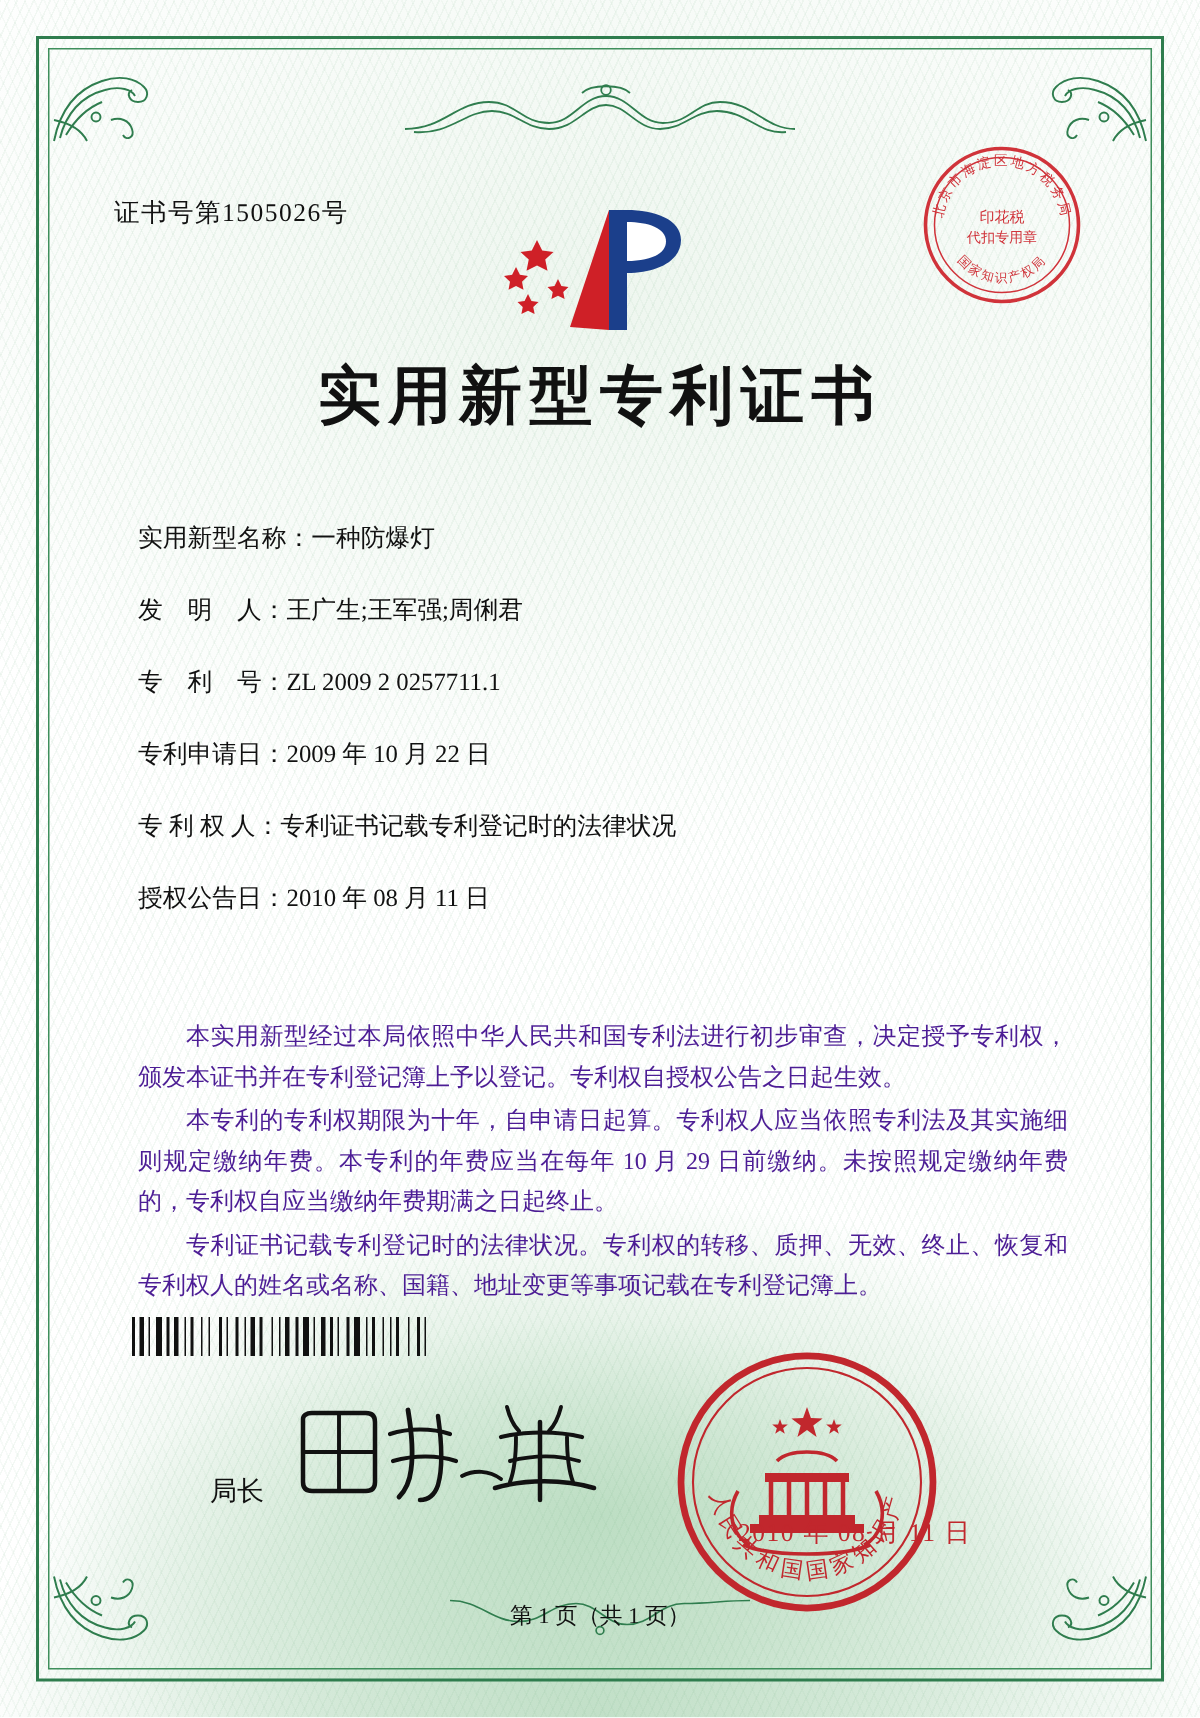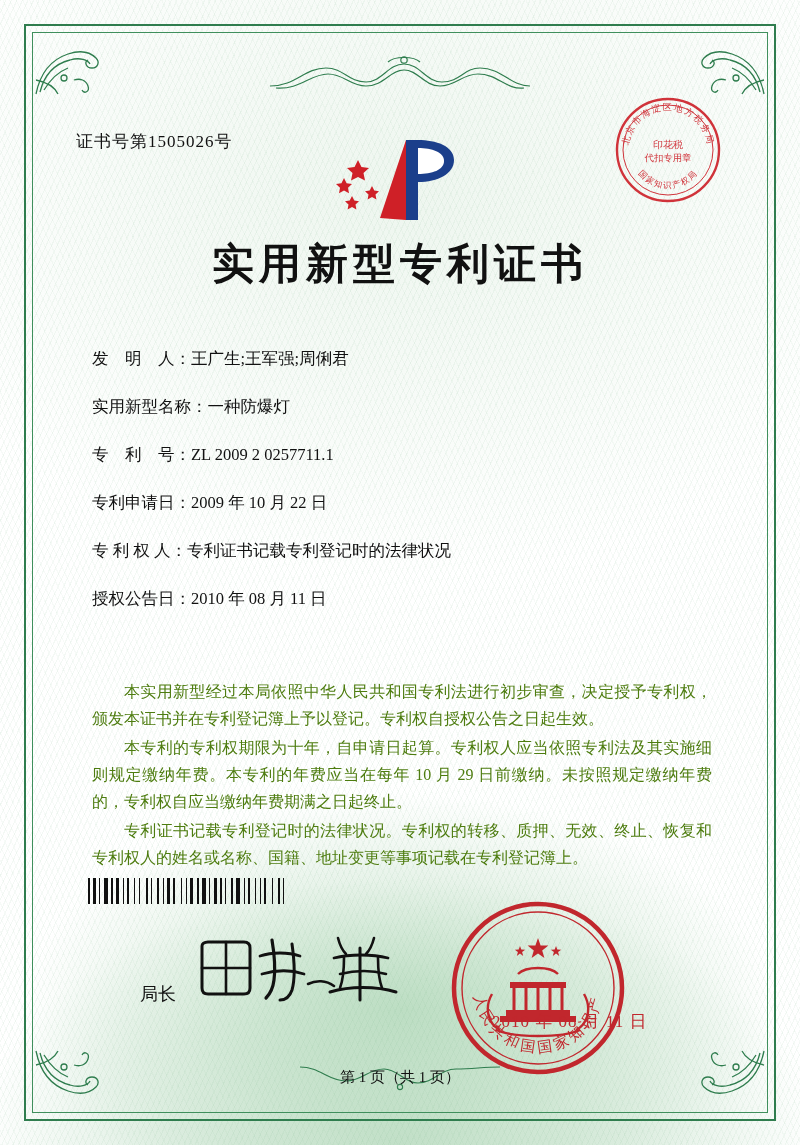--- a/index.html
+++ b/index.html
@@ -152,21 +152,21 @@
   .field-label { }
   .field-value { }
 
   
   .body-text {
     position: absolute;
     left: 92px; top: 678px;
     width: 620px;
     font-size: 16px;
     line-height: 27px;
-    color: #4d7c0f;
+    color: #4c1d95;
     text-align: justify;
   }
   .body-text p {
     margin: 0 0 2px 0;
     text-indent: 2em;
   }
 
   
   .barcode {
     position: absolute;
@@ -330,24 +330,24 @@
       </text>
       <text x="54" y="52" font-size="10" fill="#d0333a" text-anchor="middle" font-family="'DejaVu Serif', serif">印花税</text>
       <text x="54" y="65" font-size="9.4" fill="#d0333a" text-anchor="middle" font-family="'DejaVu Serif', serif">代扣专用章</text>
     </svg>
   </div>
 
   <div class="doc-title">实用新型专利证书</div>
 
   <div class="fields">
     <div class="field-row">
+      <span class="field-label">实用新型名称：</span><span class="field-value">一种防爆灯</span>
+    </div>
+    <div class="field-row">
       <span class="field-label">发　明　人：</span><span class="field-value">王广生;王军强;周俐君</span>
-    </div>
-    <div class="field-row">
-      <span class="field-label">实用新型名称：</span><span class="field-value">一种防爆灯</span>
     </div>
     <div class="field-row">
       <span class="field-label">专　利　号：</span><span class="field-value">ZL 2009 2 0257711.1</span>
     </div>
     <div class="field-row">
       <span class="field-label">专利申请日：</span><span class="field-value">2009 年 10 月 22 日</span>
     </div>
     <div class="field-row">
       <span class="field-label">专 利 权 人：</span><span class="field-value">专利证书记载专利登记时的法律状况</span>
     </div>

